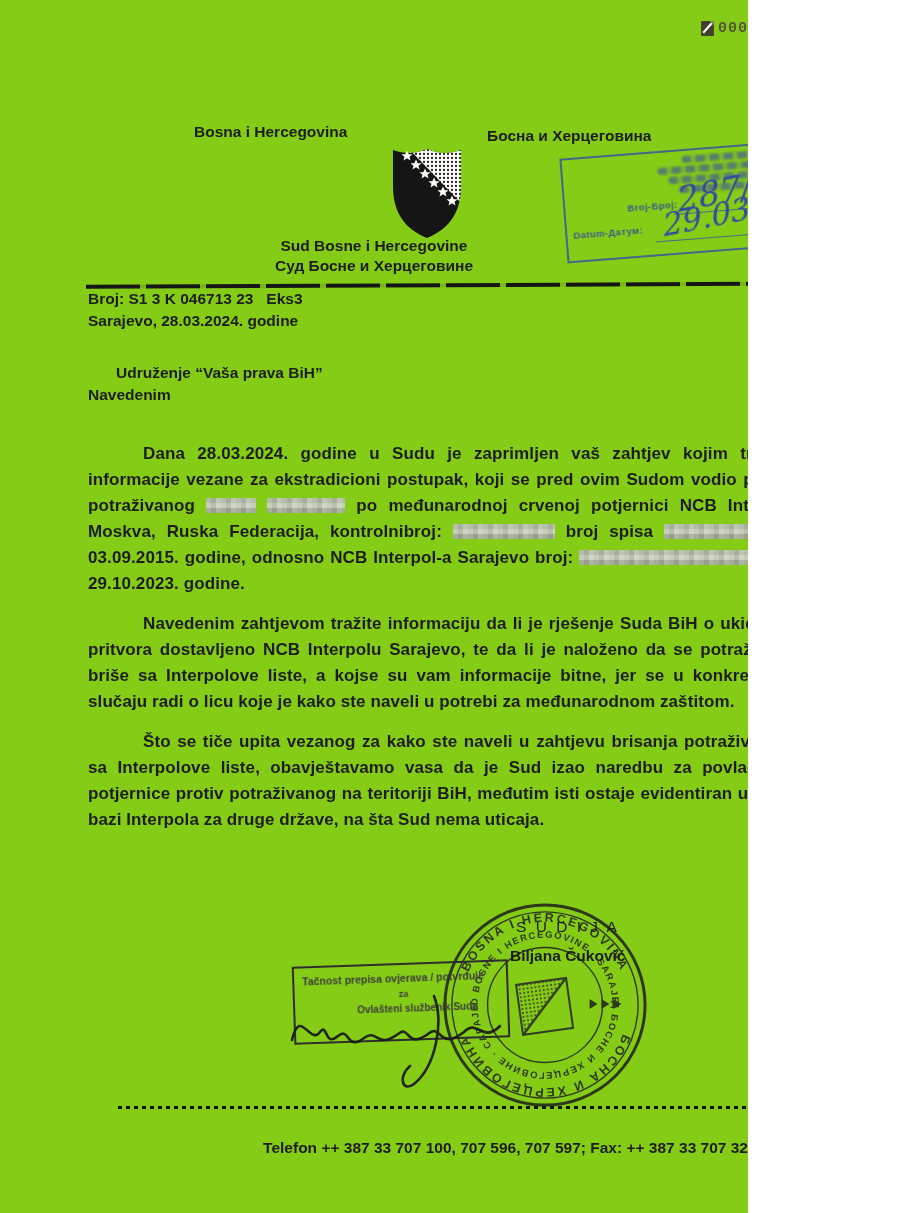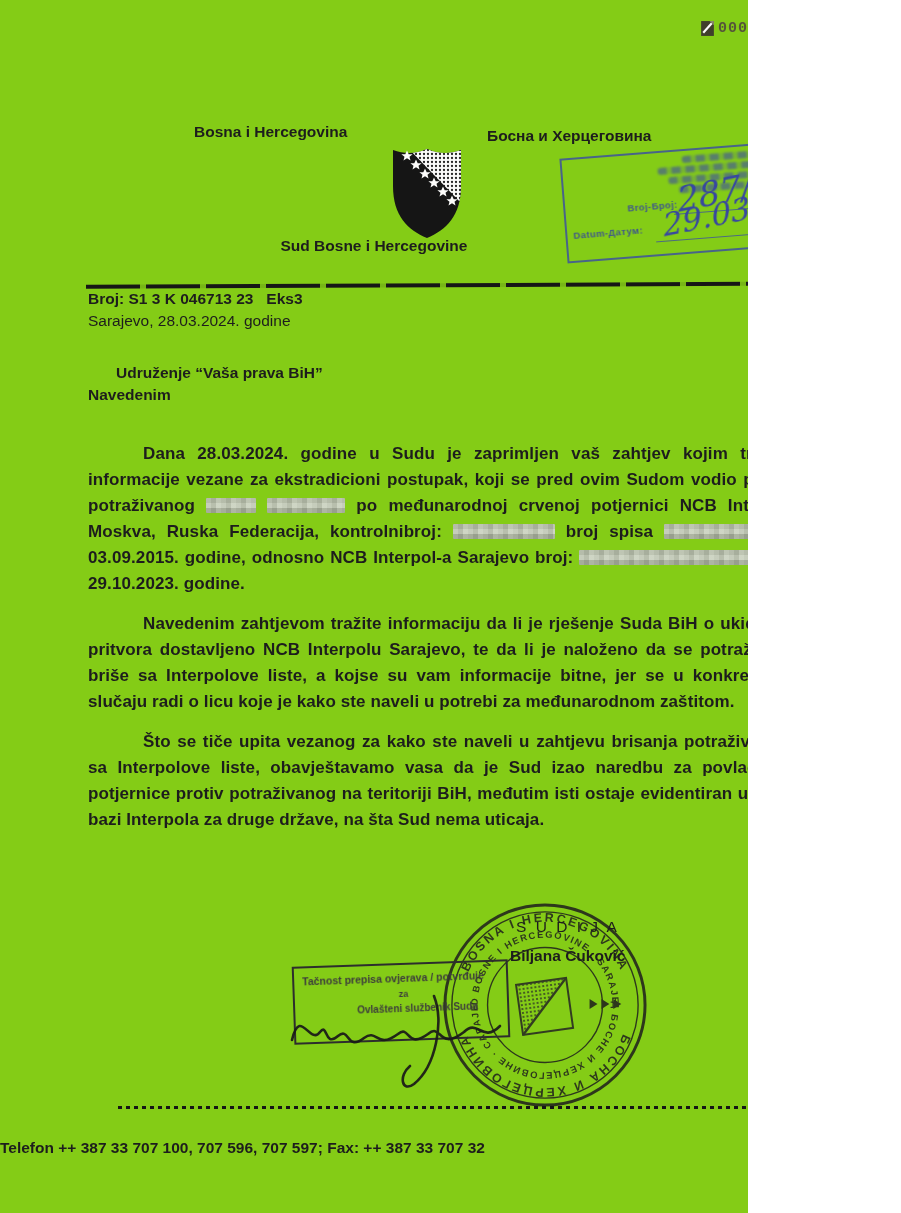--- a/index.html
+++ b/index.html
@@ -38,21 +38,21 @@
   .hand-datum{left:96px;top:52px;font-size:31px;}
   .hand-year{left:242px;top:58px;font-size:28px;}
   .year-pre{position:absolute;left:228px;top:80px;font-size:9.5px;font-weight:bold;color:rgba(52,68,158,.85);}
   .stamp-line{position:absolute;height:0;border-top:1.6px solid rgba(56,74,166,.75);}
   .sl1{left:108px;top:62px;width:128px;}
   .sl2{left:88px;top:88px;width:110px;}
   .sl3{left:214px;top:88px;width:62px;}
 
   
   .ref-number{position:absolute;left:88px;top:290px;font-size:15.5px;font-weight:bold;white-space:pre;}
-  .ref-date{position:absolute;left:88px;top:312px;font-size:15.5px;font-weight:normal;}
+  .ref-date{position:absolute;left:88px;top:312px;font-size:15.5px;font-weight:bold;}
   .addr1{position:absolute;left:88px;top:364px;font-size:15.5px;font-weight:bold;margin-left:28px;}
   .addr2{position:absolute;left:88px;top:386px;font-size:15.5px;font-weight:bold;}
 
   
   .body{position:absolute;left:88px;top:441px;width:703px;font-size:17px;line-height:26px;
     font-weight:bold;text-align:justify;letter-spacing:.1px;}
   .body p{margin:0 0 14px 0;text-indent:55px;}
   .body p.center-last{text-align-last:center;}
   .redact{display:inline-block;height:15px;vertical-align:-2px;border-radius:1px;opacity:.9;
     background-image:
@@ -68,21 +68,21 @@
     transform:rotate(-2deg);font-weight:bold;color:#3c3c3c;filter:blur(.35px);}
   .cs-l1{position:absolute;left:8px;top:7px;font-size:10.5px;}
   .cs-l2{position:absolute;left:104px;top:24px;font-size:9px;}
   .cs-l3{position:absolute;left:62px;top:38px;font-size:10px;}
   .signature-ink{position:absolute;left:286px;top:988px;}
 
   
   .foot-line{position:absolute;left:118px;top:1106px;width:718px;height:3px;
     background:repeating-linear-gradient(90deg,#161616 0 4px,transparent 4px 8px);}
   .foot1{position:absolute;left:0;right:0;top:1115px;text-align:center;font-size:15.5px;font-weight:bold;}
-  .foot2{position:absolute;left:0;right:0;top:1139px;text-align:left;font-size:15.5px;font-weight:bold;}
+  .foot2{position:absolute;left:0;right:0;top:1139px;text-align:right;font-size:15.5px;font-weight:bold;}
 </style>
 </head>
 <body>
 
 <div class="page">
 
   <div class="fax-counter">
     <span class="fax-icon">
       <svg width="15" height="17" viewBox="0 0 14 16">
         <rect x="1" y="1" width="12" height="14" fill="#3f3f2c"></rect>
@@ -133,20 +133,21 @@
     <div class="stamp-line sl1"></div>
     <div class="stamp-lbl lbl-datum">Datum-Датум:</div>
     <div class="hand hand-datum">29.03</div>
     <div class="stamp-line sl2"></div>
     <div class="year-pre">20</div>
     <div class="hand hand-year">24</div>
     <div class="stamp-line sl3"></div>
   </div>
 
   <div class="court-latin">Sud Bosne i Hercegovine</div>
+  <div class="court-cyr">Суд Босне и Херцеговине</div>
   <div class="divider"></div>
 
   <div class="ref-number">Broj: S1 3 K 046713 23   Eks3</div>
   <div class="ref-date">Sarajevo, 28.03.2024. godine</div>
 
   <div class="addr1">Udruženje “Vaša prava BiH”</div>
   <div class="addr2">Navedenim</div>
 
   <div class="body">
     <p>Dana 28.03.2024. godine u Sudu je zaprimljen vaš zahtjev kojim tražite informacije vezane za ekstradicioni postupak, koji se pred ovim Sudom vodio protiv potraživanog <span class="redact" style="width: 50px;"></span> <span class="redact" style="width: 78px;"></span> po međunarodnoj crvenoj potjernici NCB Interpol Moskva, Ruska Federacija, kontrolnibroj: <span class="redact" style="width: 102px;"></span> broj spisa <span class="redact" style="width: 95px;"></span> od 03.09.2015. godine, odnosno NCB Interpol-a Sarajevo broj: <span class="redact" style="width: 185px;"></span> od 29.10.2023. godine.</p>

